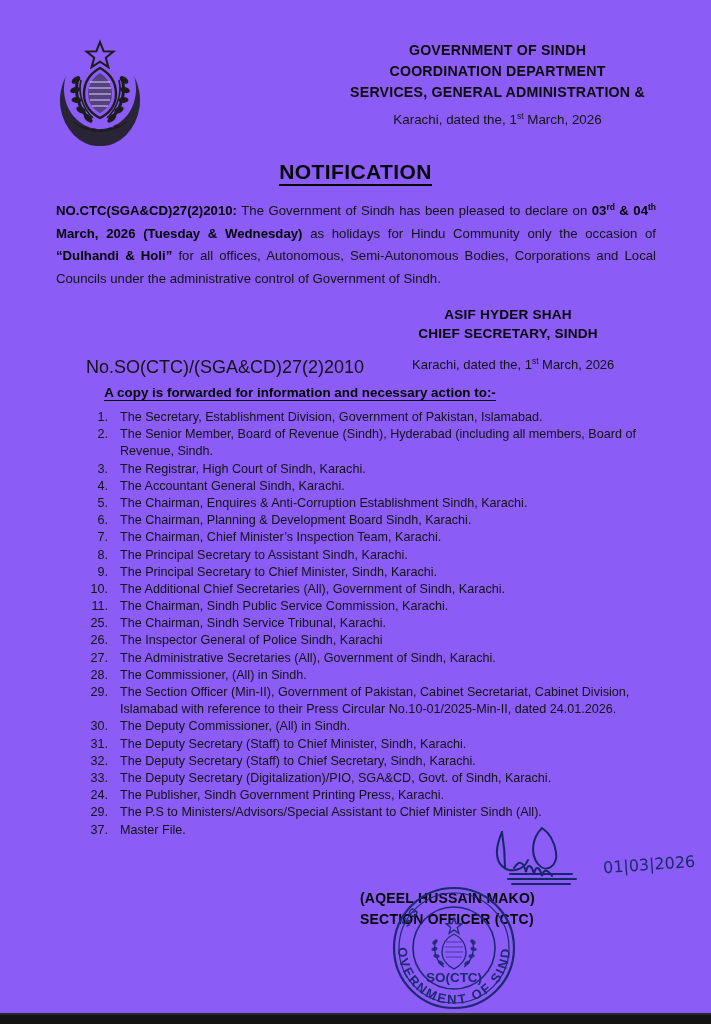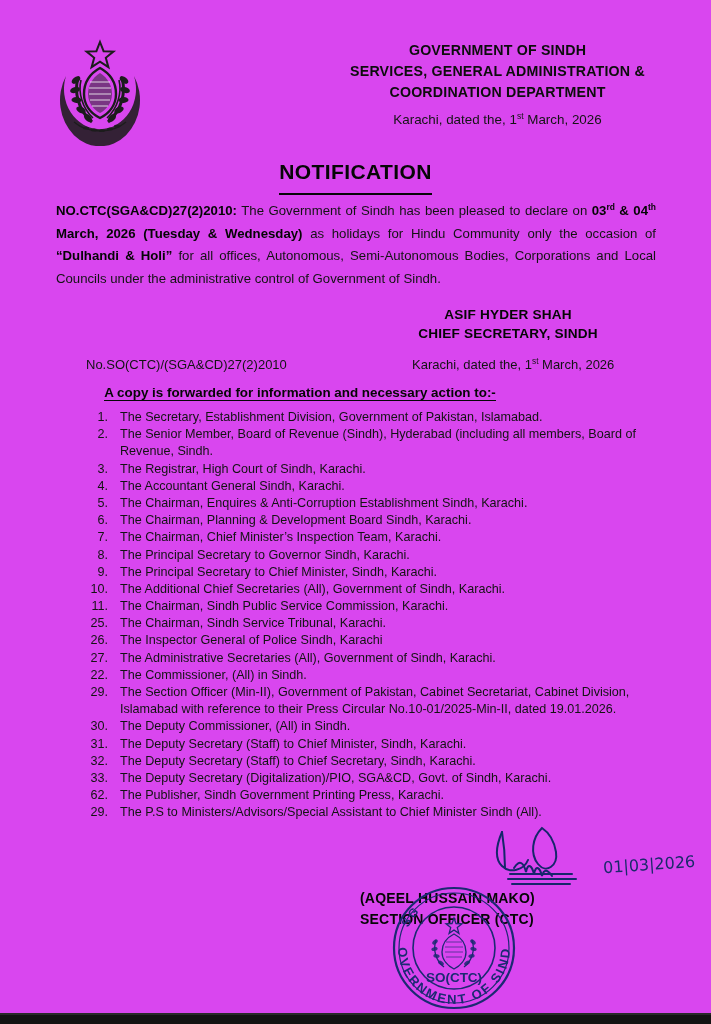--- a/index.html
+++ b/index.html
@@ -8,21 +8,21 @@
     background: #ffffff;
   }
   body {
     font-family: "Liberation Sans", sans-serif;
     color: #111111;
   }
   #page {
     position: relative;
     width: 711px;
     height: 1024px;
-    background: #d946ef;
+    background: #8b5cf6;
     overflow: hidden;
     box-sizing: border-box;
   }
 
   
   .header-row {
     position: absolute;
     top: 28px;
     left: 0;
     width: 711px;
@@ -66,21 +66,21 @@
     left: 0;
     width: 711px;
     text-align: center;
     font-weight: bold;
     font-size: 21px;
     letter-spacing: 0.4px;
     color: #060606;
   }
   .notif-title span {
     border-bottom: 2.4px solid #060606;
-    padding-bottom: 10px;
+    padding-bottom: 1px;
   }
 
   
   .body-para {
     position: absolute;
     top: 200px;
     left: 56px;
     width: 600px;
     font-size: 13.2px;
     line-height: 1.72;
@@ -103,21 +103,21 @@
     line-height: 1.42;
     letter-spacing: 0.2px;
     color: #060606;
   }
 
   
   .ref-no {
     position: absolute;
     top: 357px;
     left: 86px;
-    font-size: 13px;
+    font-size: 18px;
     color: #131313;
   }
   .ref-date {
     position: absolute;
     top: 357px;
     left: 412px;
     font-size: 13px;
     color: #131313;
   }
 
@@ -272,22 +272,22 @@
           <ellipse cx="46" cy="96" rx="3" ry="1.6"></ellipse>
           <ellipse cx="54" cy="96.5" rx="3" ry="1.6"></ellipse>
           <ellipse cx="62" cy="95" rx="3" ry="1.6"></ellipse>
           <ellipse cx="69" cy="92" rx="3" ry="1.6"></ellipse>
         </g>
       </svg>
     </div>
 
     <div class="header-text">
       <div class="dept-line">GOVERNMENT OF SINDH</div>
+      <div class="dept-line">COORDINATION DEPARTMENT</div>
       <div class="dept-line">SERVICES, GENERAL ADMINISTRATION &amp;</div>
-      <div class="dept-line">COORDINATION DEPARTMENT</div>
     </div>
 
     <div class="karachi-date">
       <span>Karachi, dated the, 1</span><sup>st</sup><span> March, 2026</span>
     </div>
   </div>
 
   <div class="notif-title">
     <span>NOTIFICATION</span>
   </div>
@@ -332,21 +332,21 @@
       <div class="list-item">
         <div class="li-num">6.</div>
         <div class="li-text">The Chairman, Planning &amp; Development Board Sindh, Karachi.</div>
       </div>
       <div class="list-item">
         <div class="li-num">7.</div>
         <div class="li-text">The Chairman, Chief Minister’s Inspection Team, Karachi.</div>
       </div>
       <div class="list-item">
         <div class="li-num">8.</div>
-        <div class="li-text">The Principal Secretary to Governor Sindh, Karachi.</div>
+        <div class="li-text">The Principal Secretary to Assistant Sindh, Karachi.</div>
       </div>
       <div class="list-item">
         <div class="li-num">9.</div>
         <div class="li-text">The Principal Secretary to Chief Minister, Sindh, Karachi.</div>
       </div>
       <div class="list-item">
         <div class="li-num">10.</div>
         <div class="li-text">The Additional Chief Secretaries (All), Government of Sindh, Karachi.</div>
       </div>
       <div class="list-item">
@@ -359,50 +359,54 @@
       </div>
       <div class="list-item">
         <div class="li-num">26.</div>
         <div class="li-text">The Inspector General of Police Sindh, Karachi</div>
       </div>
       <div class="list-item">
         <div class="li-num">27.</div>
         <div class="li-text">The Administrative Secretaries (All), Government of Sindh, Karachi.</div>
       </div>
       <div class="list-item">
-        <div class="li-num">22.</div>
+        <div class="li-num">28.</div>
         <div class="li-text">The Commissioner, (All) in Sindh.</div>
       </div>
       <div class="list-item">
         <div class="li-num">29.</div>
-        <div class="li-text">The Section Officer (Min-II), Government of Pakistan, Cabinet Secretariat, Cabinet Division, Islamabad with reference to their Press Circular No.10-01/2025-Min-II, dated 19.01.2026.</div>
+        <div class="li-text">The Section Officer (Min-II), Government of Pakistan, Cabinet Secretariat, Cabinet Division, Islamabad with reference to their Press Circular No.10-01/2025-Min-II, dated 24.01.2026.</div>
       </div>
       <div class="list-item">
         <div class="li-num">30.</div>
         <div class="li-text">The Deputy Commissioner, (All) in Sindh.</div>
       </div>
       <div class="list-item">
         <div class="li-num">31.</div>
         <div class="li-text">The Deputy Secretary (Staff) to Chief Minister, Sindh, Karachi.</div>
       </div>
       <div class="list-item">
         <div class="li-num">32.</div>
         <div class="li-text">The Deputy Secretary (Staff) to Chief Secretary, Sindh, Karachi.</div>
       </div>
       <div class="list-item">
         <div class="li-num">33.</div>
         <div class="li-text"> The Deputy Secretary (Digitalization)/PIO, SGA&amp;CD, Govt. of Sindh, Karachi.</div>
       </div>
       <div class="list-item">
-        <div class="li-num">62.</div>
+        <div class="li-num">24.</div>
         <div class="li-text">The Publisher, Sindh Government Printing Press, Karachi.</div>
       </div>
       <div class="list-item">
         <div class="li-num">29.</div>
         <div class="li-text">The P.S to Ministers/Advisors/Special Assistant to Chief Minister Sindh (All).</div>
+      </div>
+      <div class="list-item">
+        <div class="li-num">37.</div>
+        <div class="li-text">Master File.</div>
       </div>
     </div>
 
   <div class="signature">
     <svg viewBox="0 0 130 70" width="130" height="70" aria-hidden="true">
       <g fill="none" stroke="#16266b" stroke-width="2" stroke-linecap="round">
         <path d="M22 8 C16 22 14 34 22 42 C30 50 44 46 48 36"></path>
         <path d="M22 8 C24 20 25 34 25 44"></path>
         <path d="M62 4 C52 14 50 30 58 40 C66 50 78 42 76 28 C74 16 68 8 62 4 Z"></path>
         <path d="M34 44 C40 34 44 40 46 48 C48 38 52 42 54 50 C56 40 60 44 62 52 C64 44 68 46 72 52"></path>

